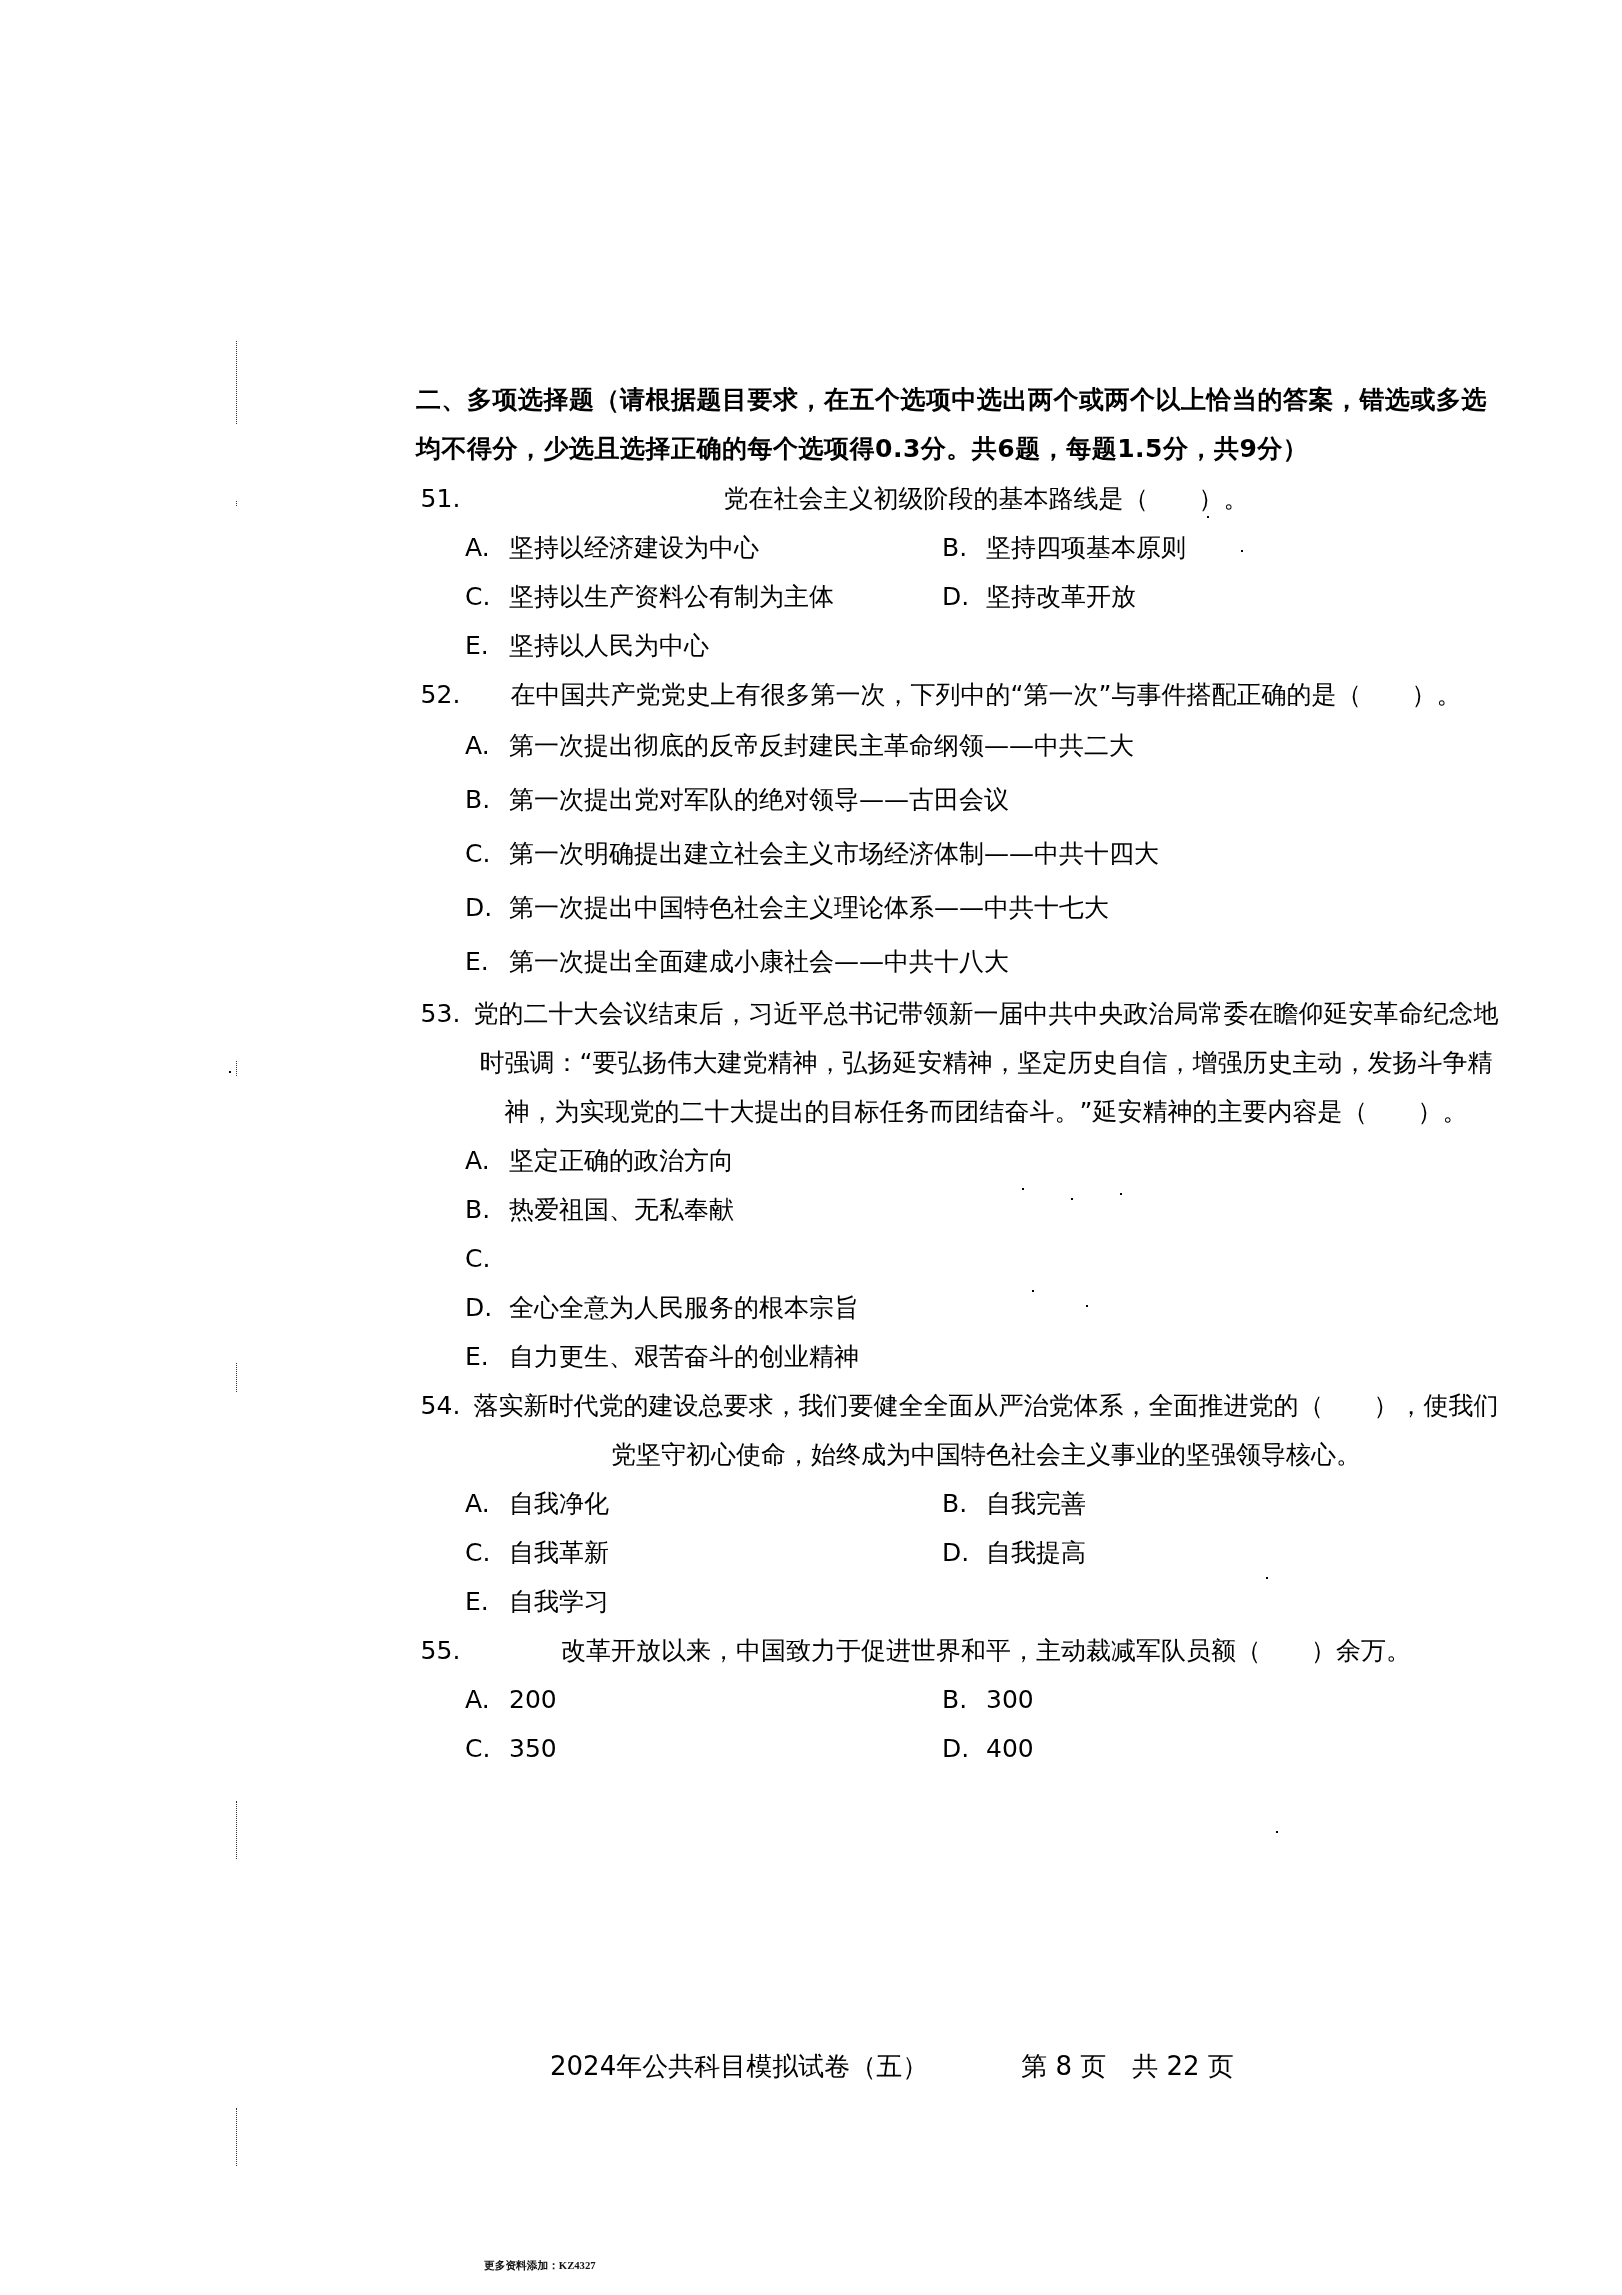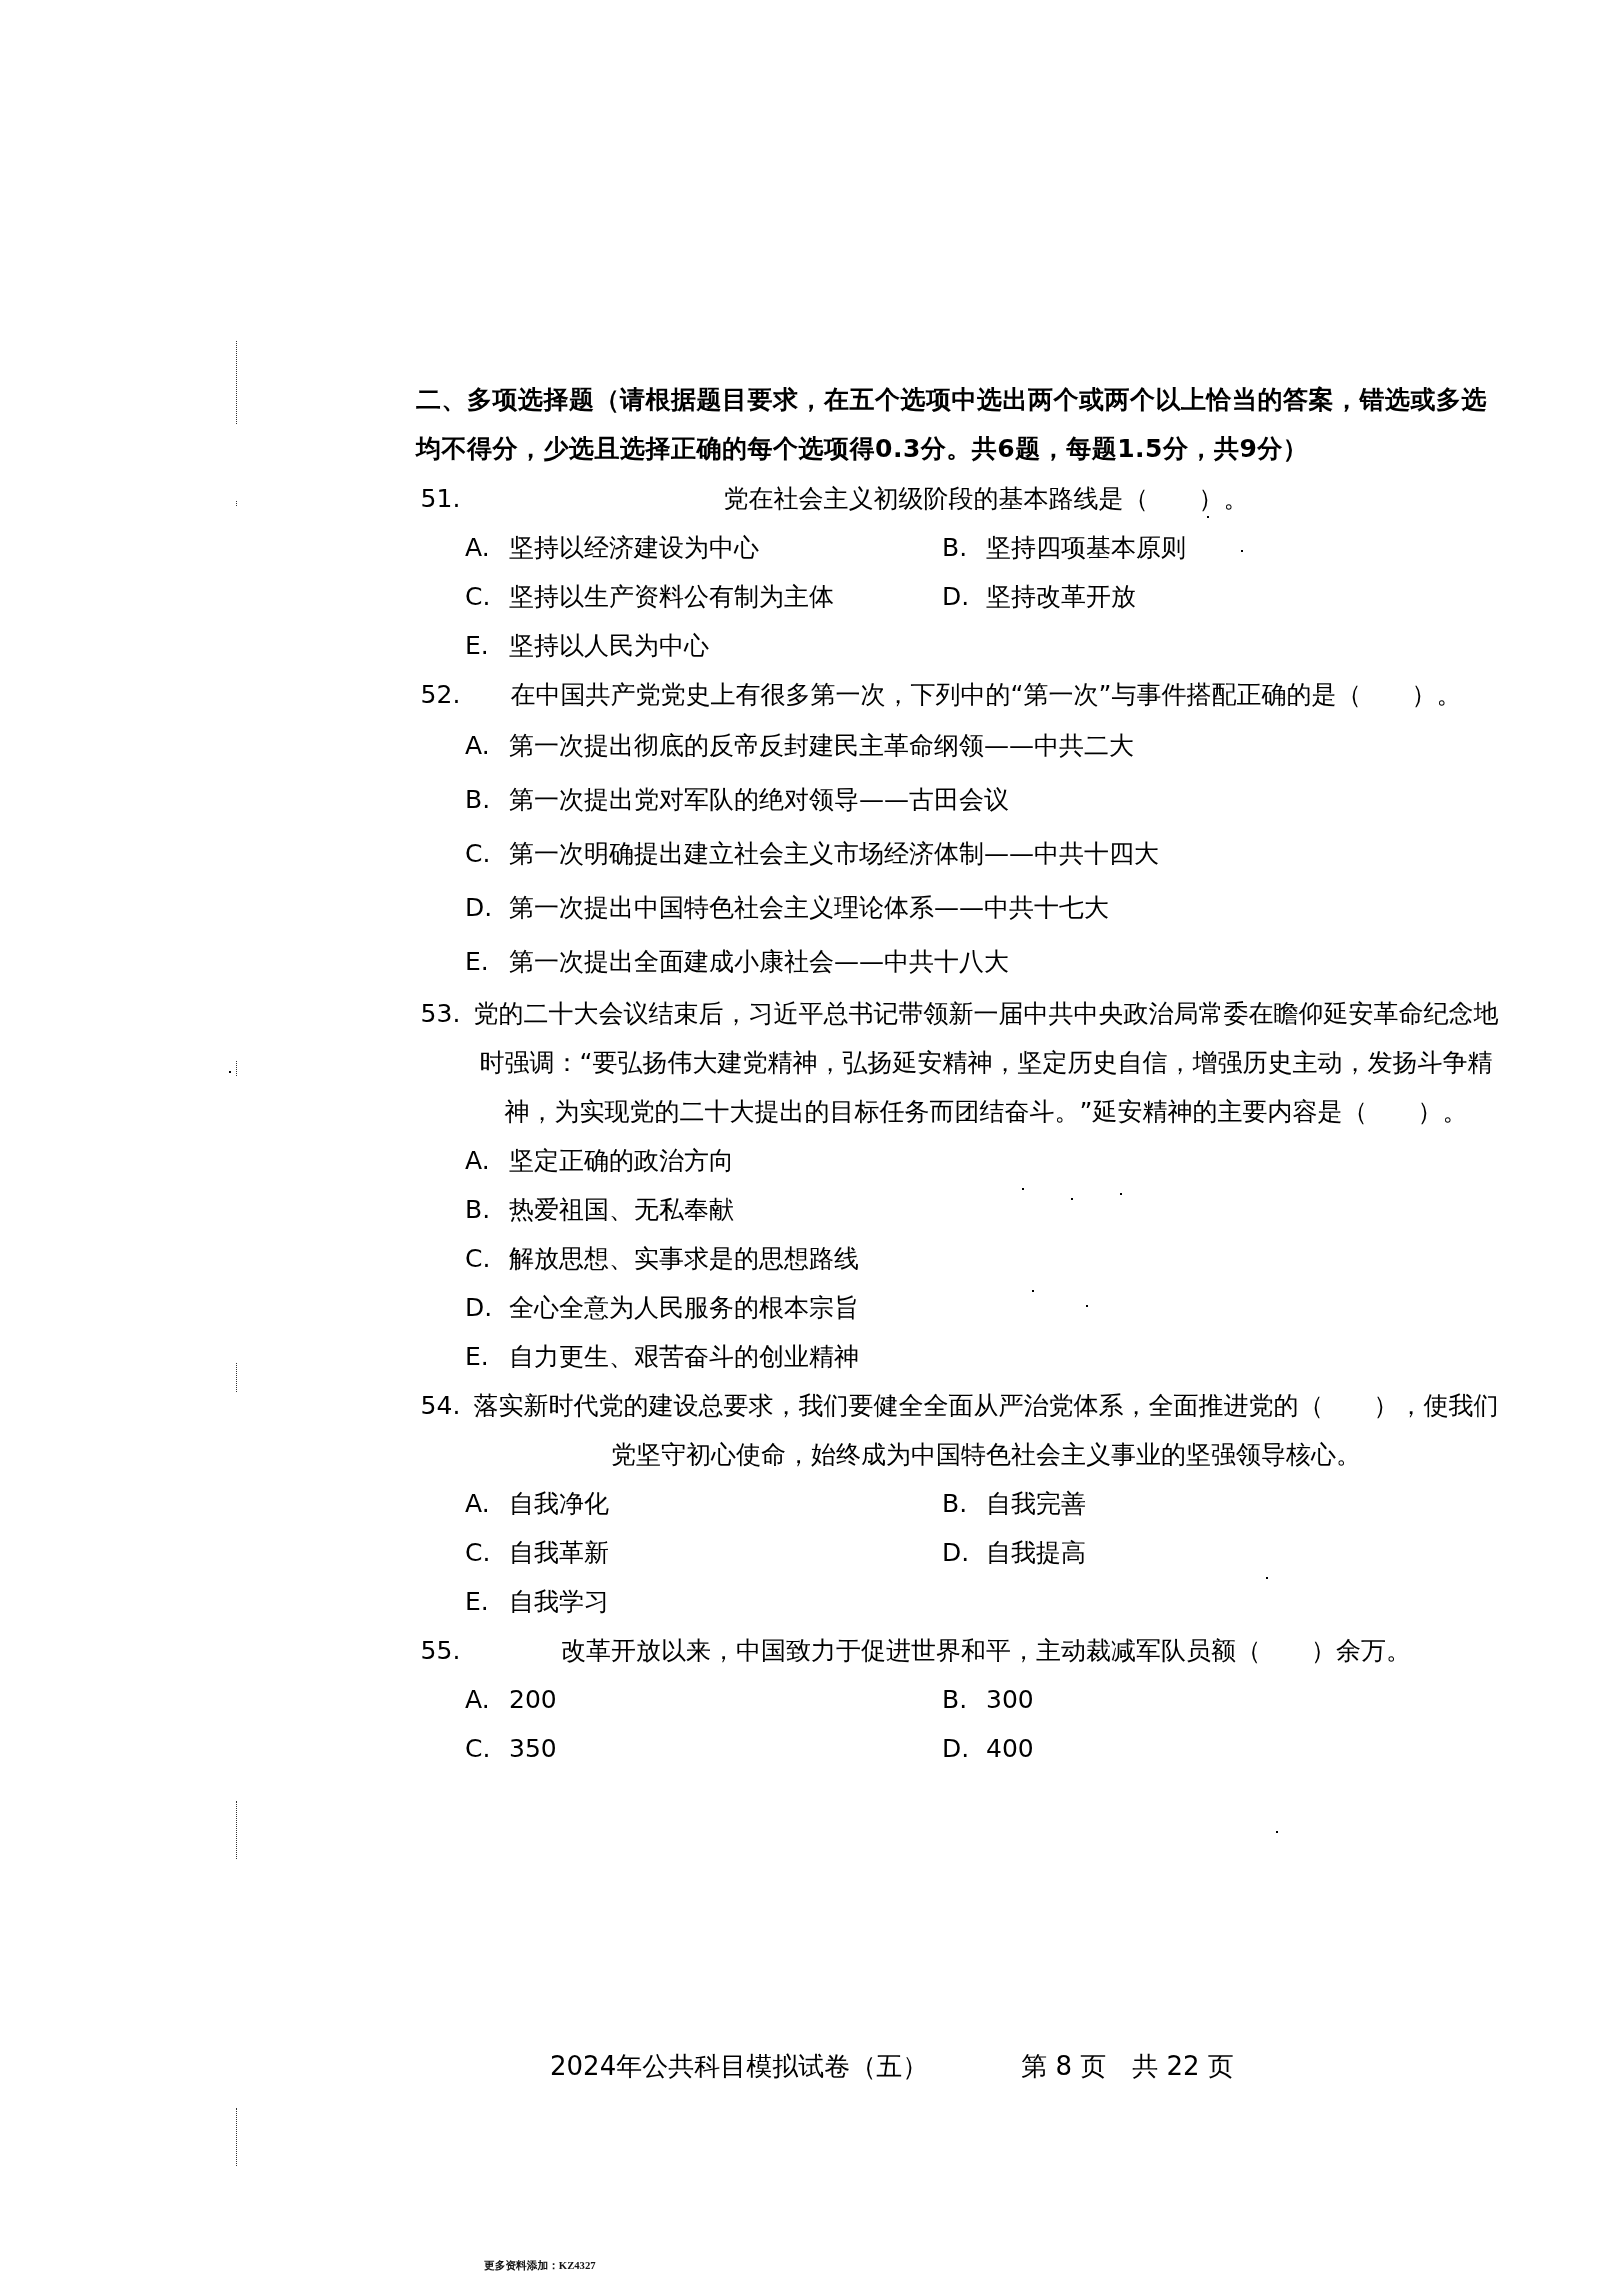--- a/index.html
+++ b/index.html
@@ -209,21 +209,20 @@
           </div>
         <div class="opt-row">
             <div class="opt">
           <span class="opt-letter">B.</span>
           <span>热爱祖国、无私奉献</span>
         </div>
           </div>
         <div class="opt-row">
             <div class="opt">
           <span class="opt-letter">C.</span>
-          <span>解放思想、实事求是的思想路线</span>
         </div>
           </div>
         <div class="opt-row">
             <div class="opt">
           <span class="opt-letter">D.</span>
           <span>全心全意为人民服务的根本宗旨</span>
         </div>
           </div>
         <div class="opt-row">
             <div class="opt">

